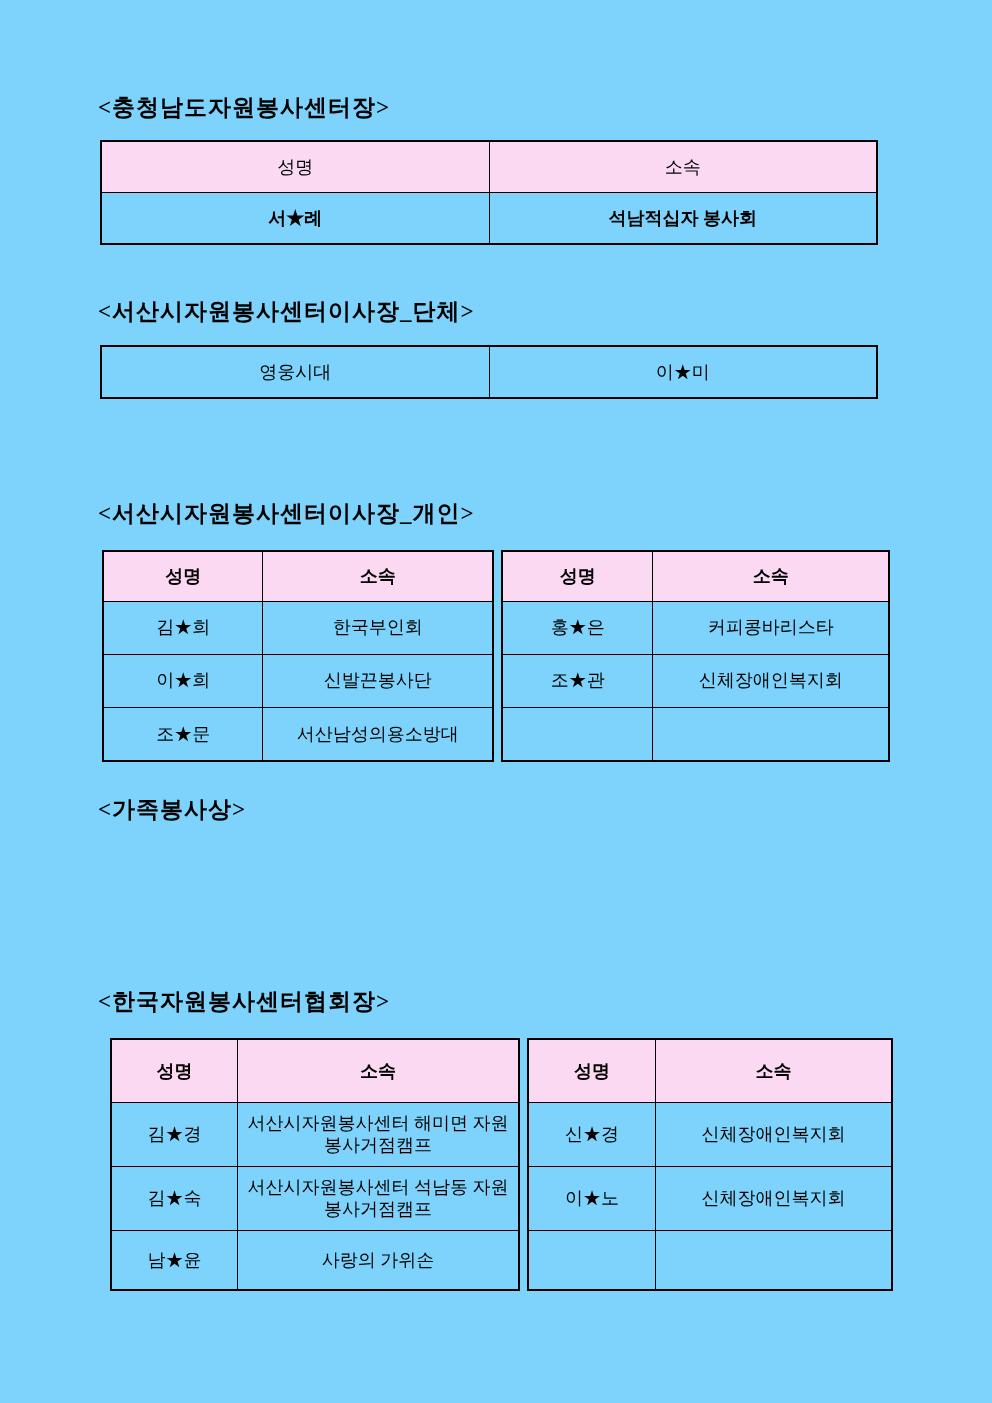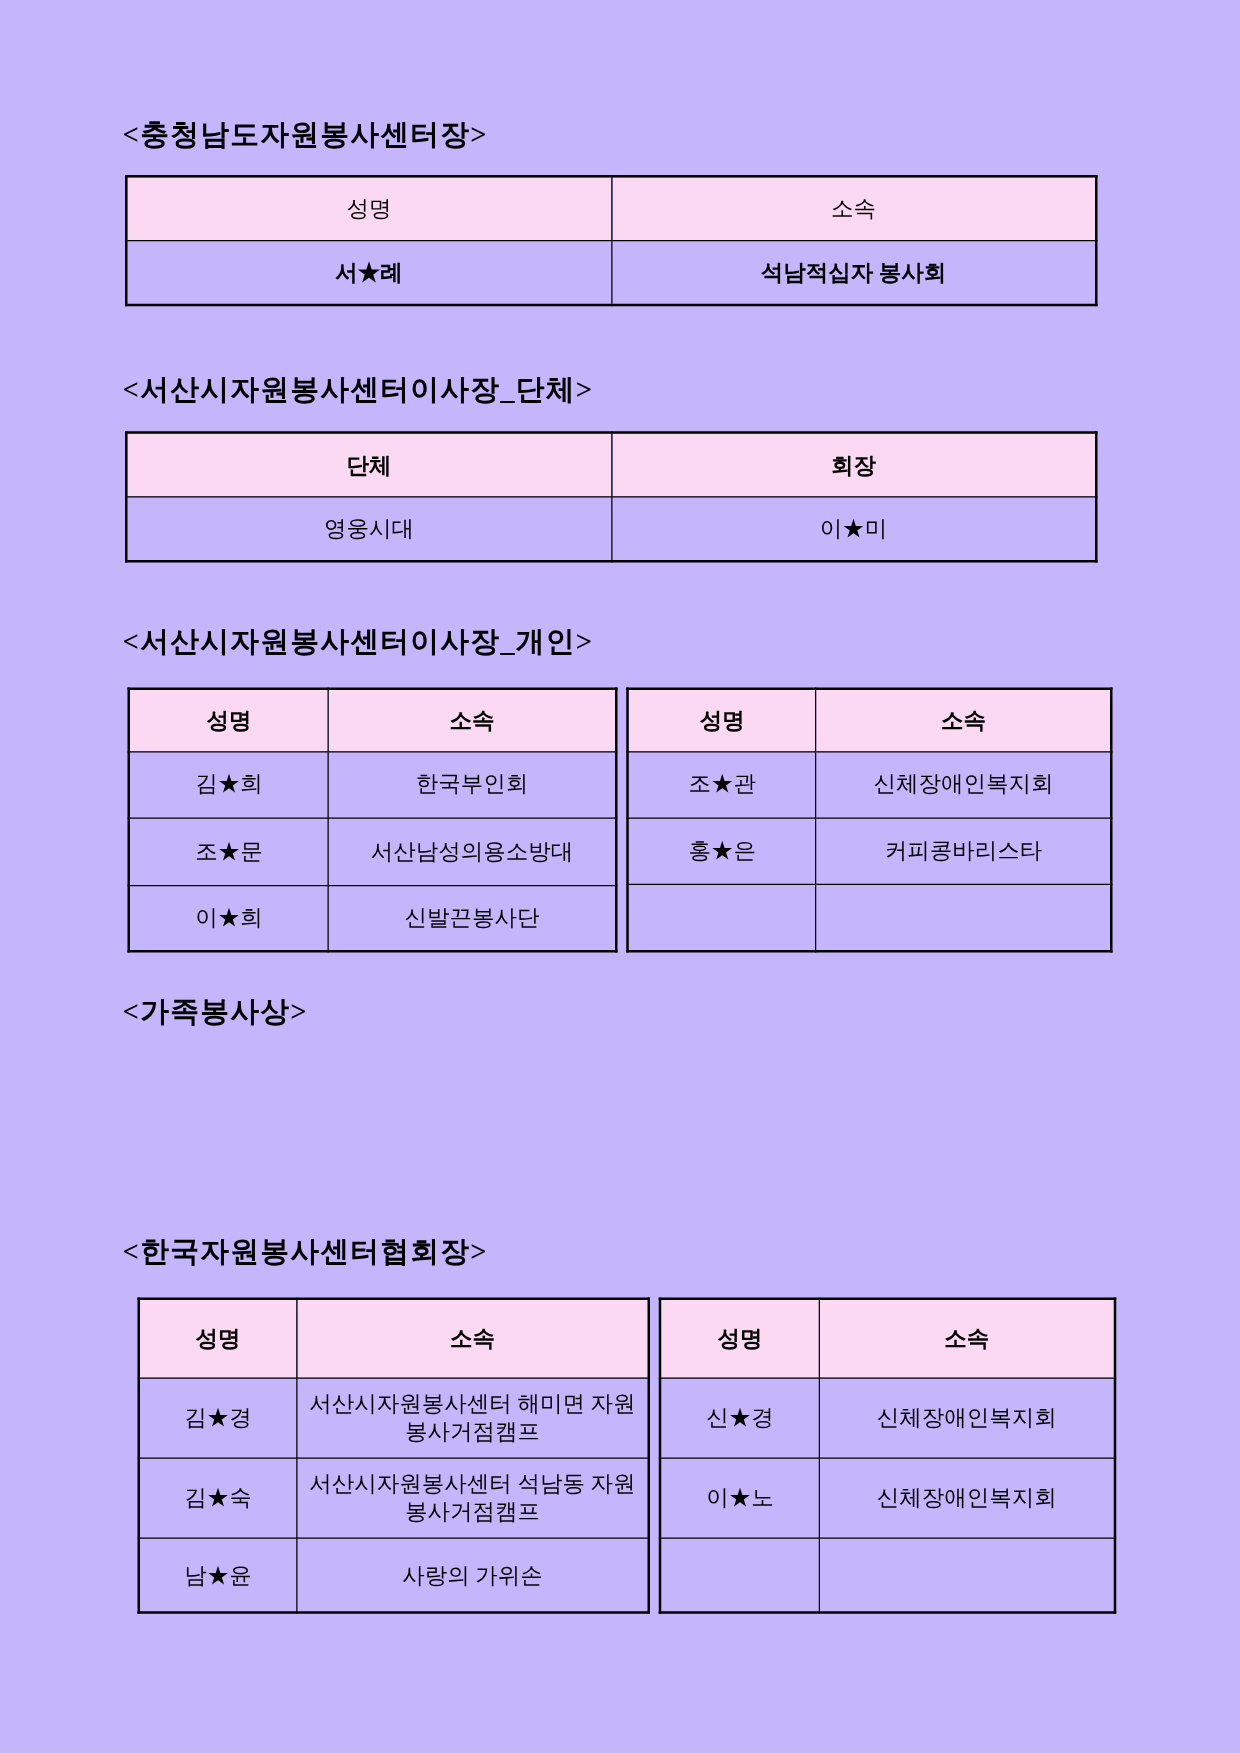--- a/index.html
+++ b/index.html
@@ -2,21 +2,21 @@
 <html><head>
 <meta charset="utf-8">
 <style>
   :root{
     --pink:#fcd9f3;
     --line:#000000;
     --ink:#000000;
   }
   html,body{margin:0;padding:0;background:#ffffff;}
   body{font-family:"Liberation Serif","DejaVu Serif",serif;color:var(--ink);}
-  #page{position:relative;width:992px;height:1403px;background:#c4b5fd;overflow:hidden;}
+  #page{position:relative;width:992px;height:1403px;background:#7dd3fc;overflow:hidden;}
 
   .sec-title{
     position:absolute;left:98px;
     font-size:23px;font-weight:600;letter-spacing:1px;white-space:nowrap;
   }
 
   table.tbl{border-collapse:collapse;table-layout:fixed;border:2px solid var(--line);position:absolute;}
   table.tbl td{
     border:1px solid var(--line);
     text-align:center;vertical-align:middle;
@@ -52,24 +52,20 @@
   </tbody>
     </table>
 
   <div class="sec-title" style="top:296px;">&lt;서산시자원봉사센터이사장_단체&gt;</div>
   <table class="tbl" style="top:345px;left:100px;width:778px;">
     <colgroup>
         <col style="width:50%">
         <col style="width:50%">
       </colgroup>
     <tbody>
-        <tr class="hdr" style="height:51px;">
-      <td>단체</td>
-      <td>회장</td>
-    </tr>
     <tr style="height:52px;">
       <td>영웅시대</td>
       <td>이★미</td>
     </tr>
   </tbody>
     </table>
 
   <div class="sec-title" style="top:498px;">&lt;서산시자원봉사센터이사장_개인&gt;</div>
   <div class="pair" style="top:550px;left:102px;">
     <table class="tbl" style="width:392px;">
@@ -79,47 +75,47 @@
         </colgroup>
       <tbody>
           <tr class="hdr" style="height:50px;">
         <td>성명</td>
         <td>소속</td>
       </tr>
       <tr style="height:53px;">
         <td>김★희</td>
         <td>한국부인회</td>
       </tr>
+      <tr style="height:53px;">
+        <td>이★희</td>
+        <td>신발끈봉사단</td>
+      </tr>
       <tr style="height:54px;">
         <td>조★문</td>
         <td>서산남성의용소방대</td>
-      </tr>
-      <tr style="height:53px;">
-        <td>이★희</td>
-        <td>신발끈봉사단</td>
       </tr>
     </tbody>
       </table>
     <table class="tbl" style="width:389px;">
       <colgroup>
           <col style="width:39%">
           <col style="width:61%">
         </colgroup>
       <tbody>
           <tr class="hdr" style="height:50px;">
         <td>성명</td>
         <td>소속</td>
       </tr>
       <tr style="height:53px;">
+        <td>홍★은</td>
+        <td>커피콩바리스타</td>
+      </tr>
+      <tr style="height:53px;">
         <td>조★관</td>
         <td>신체장애인복지회</td>
-      </tr>
-      <tr style="height:53px;">
-        <td>홍★은</td>
-        <td>커피콩바리스타</td>
       </tr>
       <tr style="height:54px;">
         <td></td>
         <td></td>
       </tr>
     </tbody>
       </table>
   </div>
 
   <div class="sec-title" style="top:794px;">&lt;가족봉사상&gt;</div>

